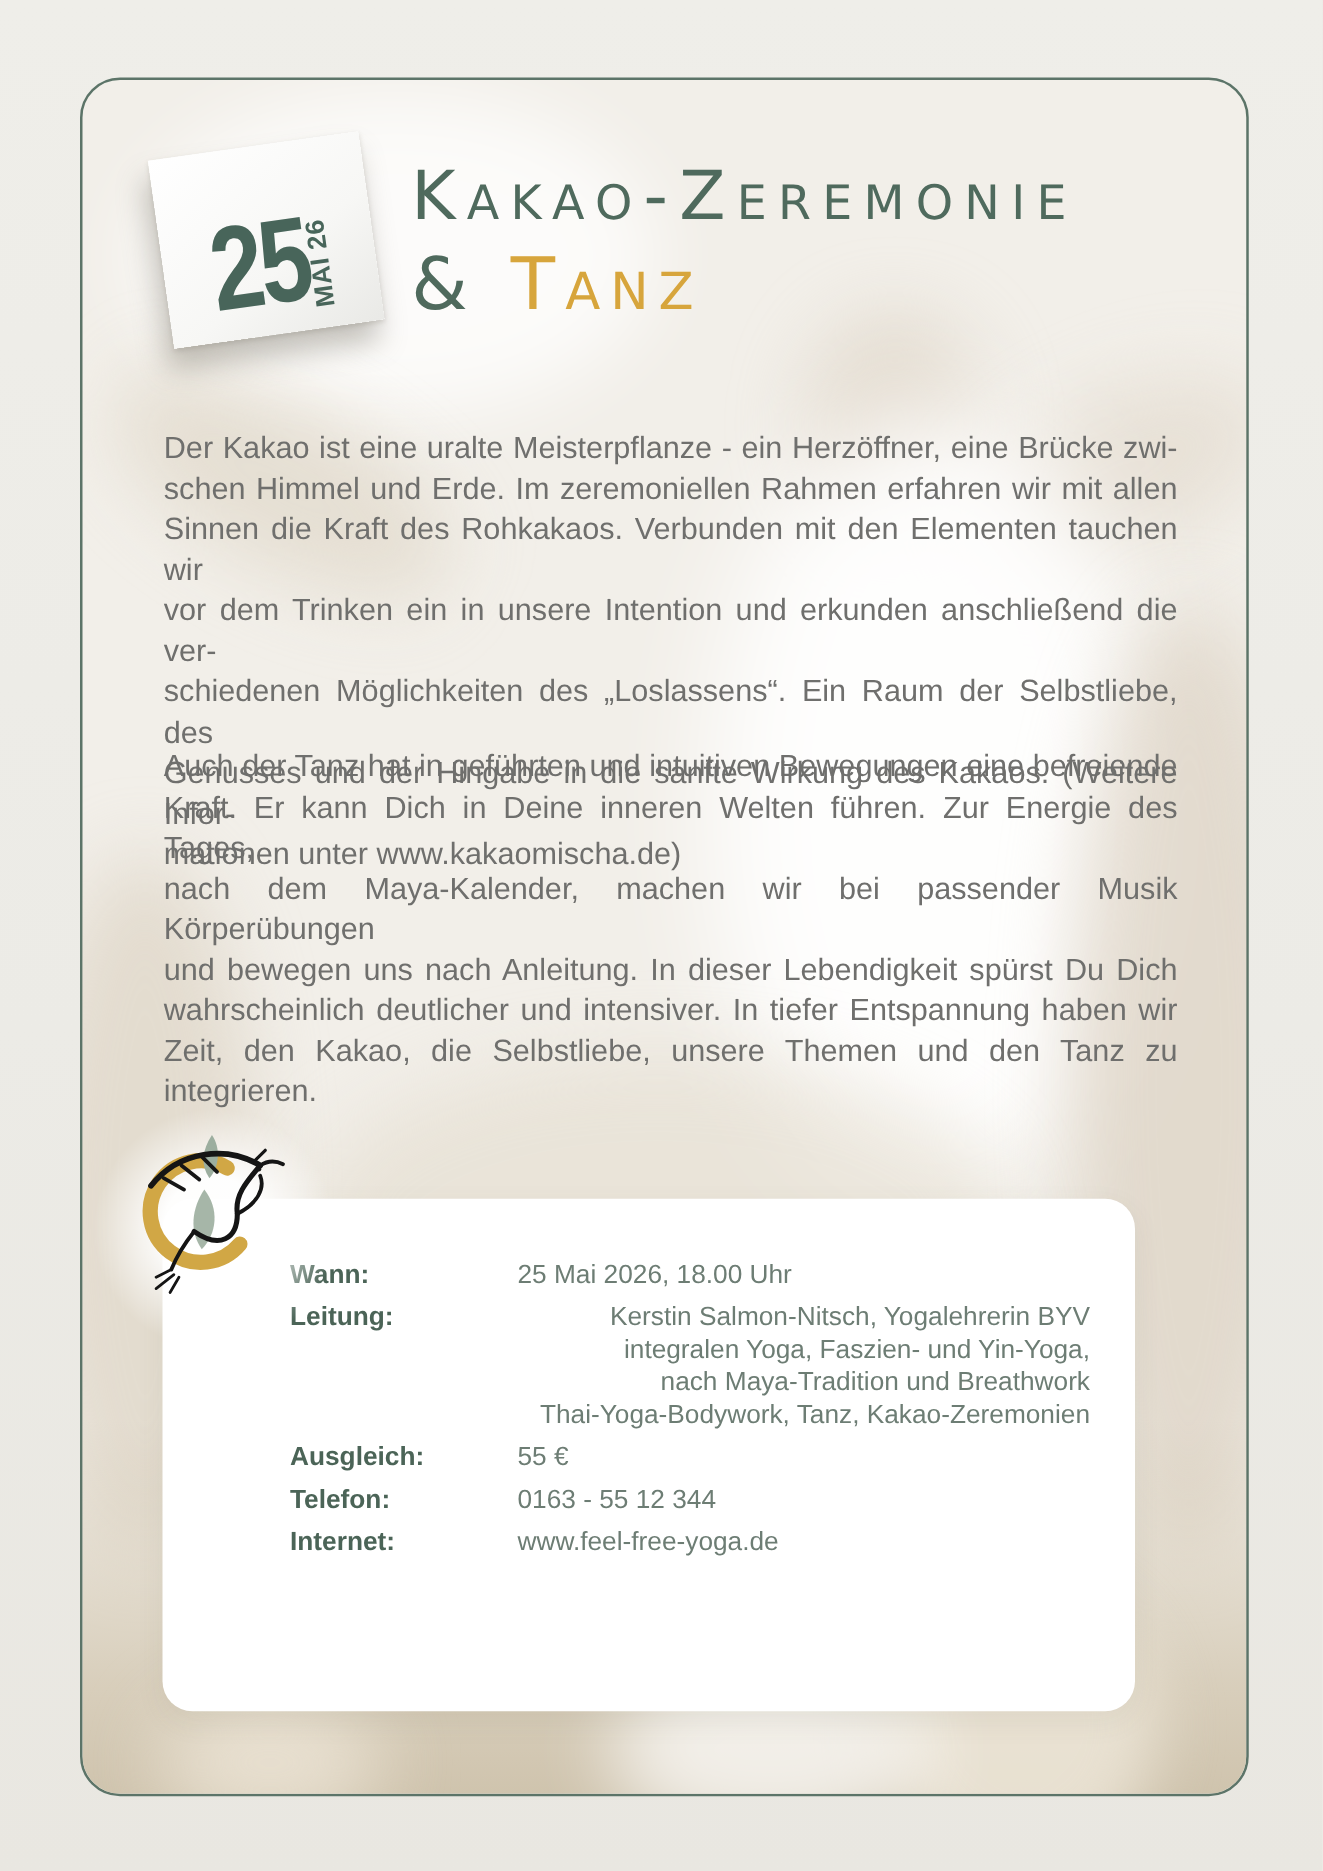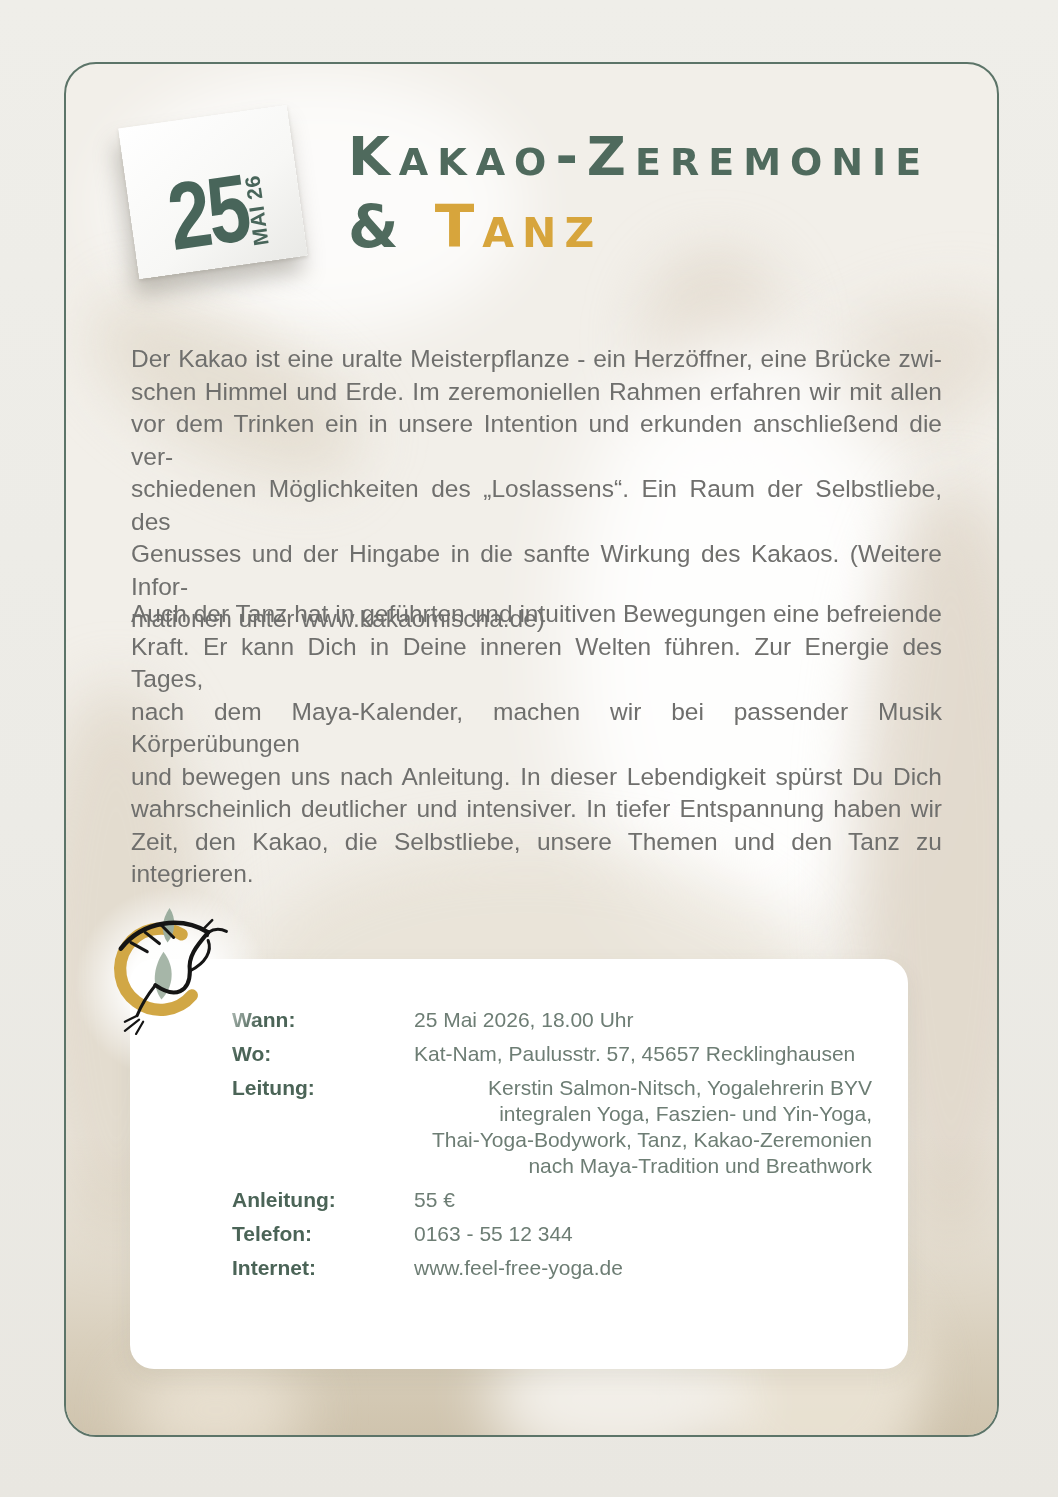--- a/index.html
+++ b/index.html
@@ -48,22 +48,22 @@
     transform:scaleX(.8);letter-spacing:-4px;margin:0 -10px 0 -6px;
   }
   .date-my{
     writing-mode:vertical-rl;transform:rotate(180deg);
     font-weight:bold;font-size:21px;letter-spacing:.5px;color:#48655a;
     line-height:1;padding-bottom:2px;
   }
 
   
   .title{
-    position:absolute;left:282px;top:58px;z-index:3;margin:0;
-    font-family:"DejaVu Sans",sans-serif;font-weight:bold;
+    position:absolute;left:263px;top:58px;z-index:3;margin:0;
+    font-family:"DejaVu Sans",sans-serif;font-weight:normal;
     font-variant-caps:small-caps;font-variant:small-caps;
     font-size:54px;line-height:70px;letter-spacing:9px;color:#4f6a5d;
   }
   .title .line2{font-size:58px;letter-spacing:8px;}
   .title .accent{color:#d7a53c;}
 
   
   .para{
     position:absolute;left:65px;width:811px;z-index:2;
     font-size:24.5px;line-height:32.5px;color:#6f6f6d;
@@ -121,20 +121,21 @@
     </div>
 
     <h1 class="title"><span>Kakao-Zeremonie</span><br>
       <span class="line2"><span>&amp;</span>
       <span class="accent">Tanz</span></span>
     </h1>
 
     <div class="para p1">
         <div>Der Kakao ist eine uralte Meisterpflanze - ein Herzöffner, eine Brücke zwi-</div>
         <div>schen Himmel und Erde. Im zeremoniellen Rahmen erfahren wir mit allen</div>
+        <div>Sinnen die Kraft des Rohkakaos. Verbunden mit den Elementen tauchen wir</div>
         <div>vor dem Trinken ein in unsere Intention und erkunden anschließend die ver-</div>
         <div>schiedenen Möglichkeiten des „Loslassens“. Ein Raum der Selbstliebe, des</div>
         <div>Genusses und der Hingabe in die sanfte Wirkung des Kakaos. (Weitere Infor-</div>
         <div>mationen unter www.kakaomischa.de)</div>
       </div>
     <div class="para p2">
         <div>Auch der Tanz hat in geführten und intuitiven Bewegungen eine befreiende</div>
         <div>Kraft. Er kann Dich in Deine inneren Welten führen. Zur Energie des Tages,</div>
         <div>nach dem Maya-Kalender, machen wir bei passender Musik Körperübungen</div>
         <div>und bewegen uns  nach Anleitung. In dieser Lebendigkeit spürst Du Dich</div>
@@ -164,34 +165,30 @@
       </g>
       <circle cx="103" cy="29" r="1.8" fill="#151515"></circle>
     </svg>
 
     <div class="info-box">
       <div class="row">
         <div class="label">Wann:</div>
         <div class="value">25 Mai 2026, 18.00 Uhr</div>
       </div>
       <div class="row">
-        <div class="label">Wo:</div>
-        <div class="value">Kat-Nam, Paulusstr. 57, 45657 Recklinghausen</div>
-      </div>
-      <div class="row">
         <div class="label">Leitung:</div>
         <div class="value">
             <div>Kerstin Salmon-Nitsch, Yogalehrerin BYV</div>
             <div>integralen Yoga, Faszien- und Yin-Yoga,</div>
+            <div>nach Maya-Tradition und Breathwork</div>
             <div>Thai-Yoga-Bodywork, Tanz, Kakao-Zeremonien</div>
-            <div>nach Maya-Tradition und Breathwork</div>
           </div>
       </div>
       <div class="row">
-        <div class="label">Anleitung:</div>
+        <div class="label">Ausgleich:</div>
         <div class="value">55 €</div>
       </div>
       <div class="row">
         <div class="label">Telefon:</div>
         <div class="value">0163 - 55 12 344</div>
       </div>
       <div class="row">
         <div class="label">Internet:</div>
         <div class="value">www.feel-free-yoga.de</div>
       </div>

